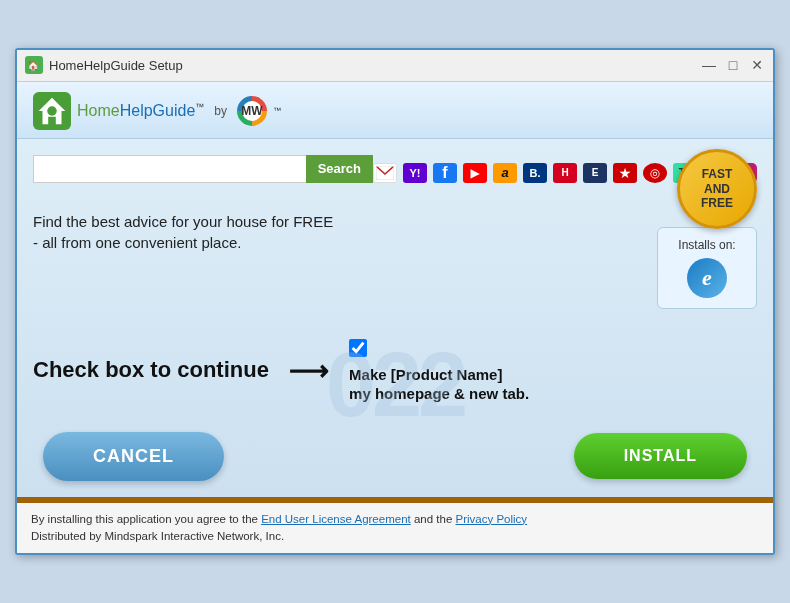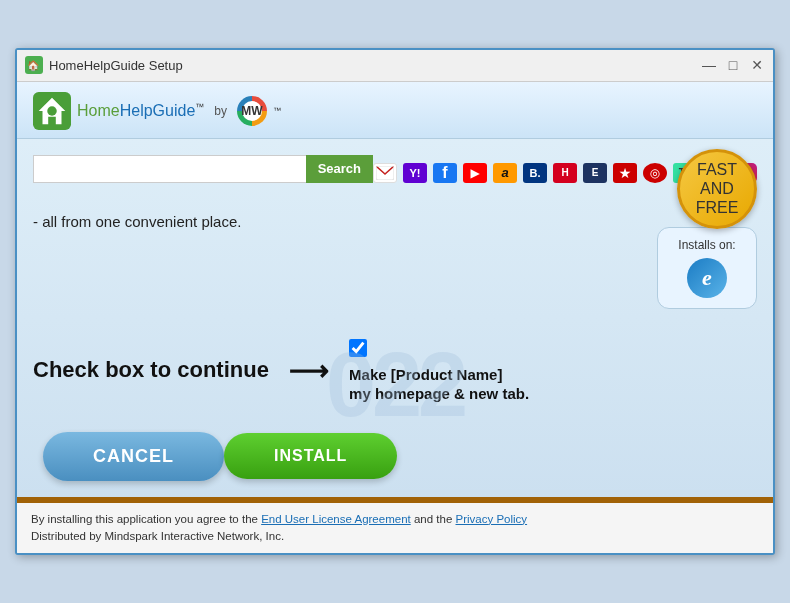--- a/index.html
+++ b/index.html
@@ -199,22 +199,22 @@
       height: 80px;
       border-radius: 50%;
       display: flex;
       flex-direction: column;
       align-items: center;
       justify-content: center;
       border: 3px solid #d4920a;
       box-shadow: 0 2px 6px rgba(0,0,0,0.3);
     }
     .fast-free-text {
-      font-size: 16px;
-      font-weight: 400;
+      font-size: 12px;
+      font-weight: 700;
       color: #333;
       line-height: 1.2;
       text-align: center;
       text-transform: uppercase;
     }
 
     
     .middle-section {
       display: flex;
       align-items: flex-start;
@@ -224,21 +224,21 @@
     }
     .promo-text {
       font-size: 15px;
       color: #222;
       line-height: 1.4;
       max-width: 380px;
     }
     .installs-box {
       background: #e8f4ff;
       border: 1px solid #b0ccdf;
-      border-radius: 12px;
+      border-radius: 6px;
       padding: 10px 14px;
       display: flex;
       flex-direction: column;
       align-items: center;
       min-width: 100px;
       margin-top: 16px;
     }
     .installs-label {
       font-size: 12px;
       color: #333;
@@ -308,20 +308,21 @@
       color: rgba(160,190,220,0.3);
       user-select: none;
       pointer-events: none;
       letter-spacing: -4px;
     }
 
     
     .buttons-section {
       display: flex;
       align-items: center;
+      justify-content: space-between;
       margin-top: 8px;
       padding: 0 10px;
     }
     .btn-cancel {
       background: linear-gradient(to bottom, #7ab8e0, #4a8fc0);
       color: white;
       font-size: 18px;
       font-weight: 900;
       border: none;
       border-radius: 25px;
@@ -441,20 +442,21 @@
         <div class="b-icon" style="background:#34e0a1;color:#333;font-size:10px;border-radius:3px;font-weight:bold;">TA</div>
 
         <div class="b-icon" style="background:#007dc6;color:white;font-size:12px;border-radius:3px;font-weight:bold;">W</div>
 
         <div class="b-icon" style="background:linear-gradient(45deg,#f09433,#e6683c,#dc2743,#cc2366,#bc1888);color:white;font-size:12px;border-radius:5px;">📷</div>
       </div>
     </div>
 
     <div class="middle-section">
       <div class="promo-text">
+        <div>Find the best advice for your house for FREE</div>
         <div>- all from one convenient place.</div>
       </div>
       <div class="installs-box">
         <span class="installs-label">Installs on:</span>
         <div class="ie-logo">e</div>
       </div>
     </div>
 
     <div class="checkbox-section">
       <span class="check-box-label">Check box to continue</span>

